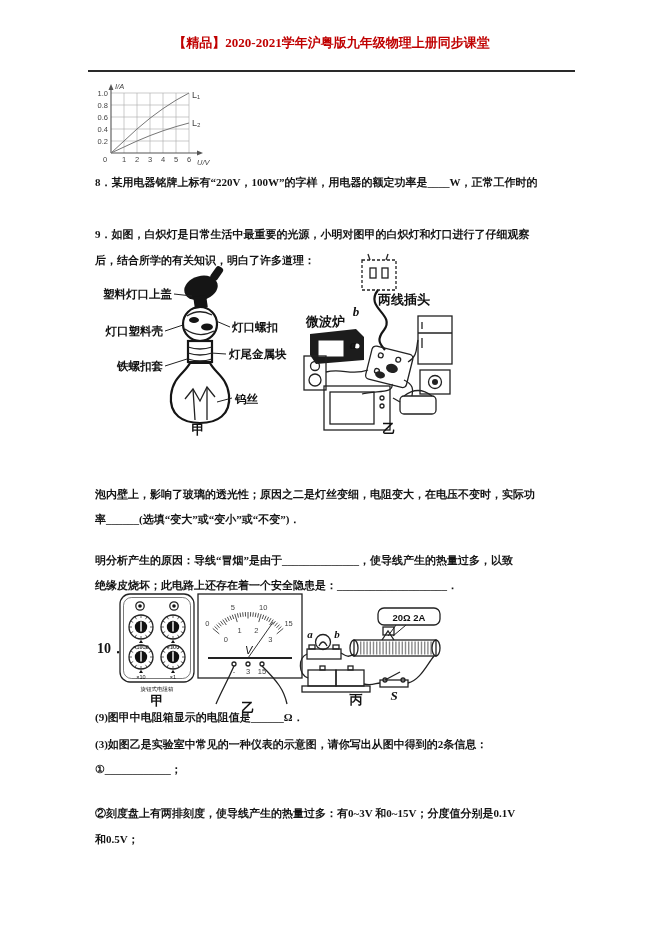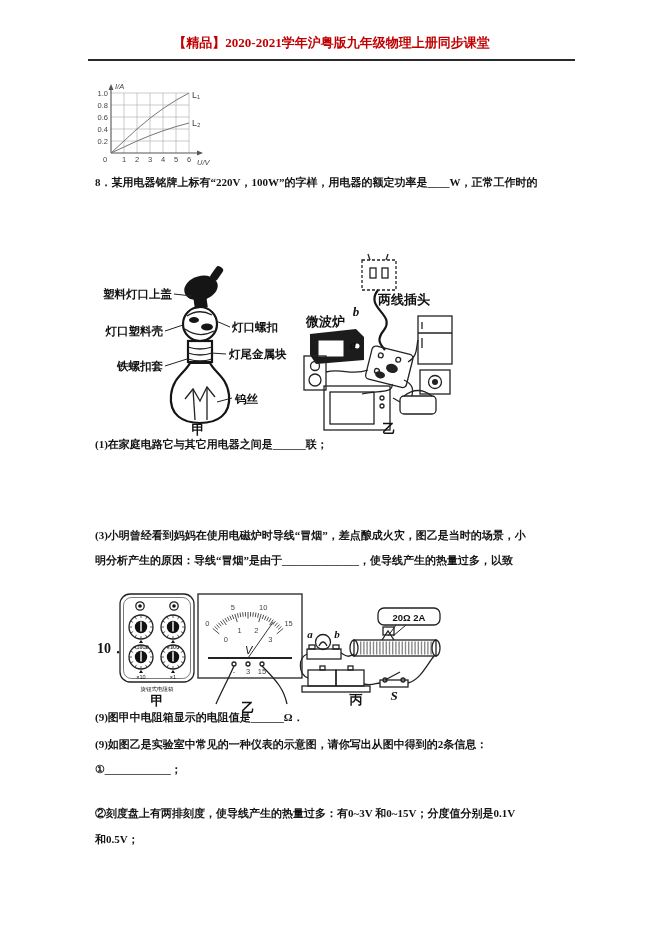--- a/index.html
+++ b/index.html
@@ -1,20 +1,20 @@
 <!DOCTYPE html>
 <html><head>
 <meta charset="utf-8">
 <style>
   html,body{margin:0;padding:0;background:#e8e8e8;}
   .page{position:relative;width:661px;height:935px;background:#ffffff;overflow:hidden;
         font-family:"Liberation Serif","DejaVu Serif",serif;color:#141414;
         box-shadow:0 0 4px rgba(0,0,0,.25);}
   .header{position:absolute;left:88px;top:34px;width:487px;text-align:center;
-          font-size:13px;font-weight:bold;padding-bottom:7px;border-bottom:2px solid #2a2a2a;}
+          font-size:13px;font-weight:bold;padding-bottom:18px;border-bottom:2px solid #2a2a2a;}
   .line{position:absolute;left:95px;white-space:nowrap;font-size:11px;letter-spacing:0px;font-weight:bold;}
   .qnum{position:absolute;left:97px;font-size:14px;font-weight:bold;}
   .fig{position:absolute;}
   svg text{font-family:"Liberation Sans","DejaVu Sans",sans-serif;}
   .figlabel{font-size:11.5px;font-weight:bold;fill:#111;}
   .cap{font-size:13px;font-weight:bold;fill:#111;text-anchor:middle;}
   .smallcap{font-size:5.5px;fill:#111;text-anchor:middle;}
   .tick{font-size:7.5px;fill:#444;}
   .serieslab{font-size:9px;fill:#444;}
   .grid{stroke:#a8a8a8;stroke-width:0.6;fill:none;}
@@ -65,20 +65,22 @@
       <text x="30" y="10" class="tick" font-style="italic">I/A</text>
       <text x="112" y="86" class="tick" font-style="italic">U/V</text>
       <polyline points="26,74 39,62 52,50 65,39.2 78,29.6 91,21.200000000000003 104,14" class="curve"></polyline>
       <text x="107" y="19" class="serieslab">L₁</text>
       <polyline points="26,74 39,68 52,62 65,56.6 78,51.8 91,47.6 104,44" class="curve"></polyline>
       <text x="107" y="47" class="serieslab">L₂</text>
     </svg>
 
   <div class="line" style="top:175px">8．某用电器铭牌上标有“220V，100W”的字样，用电器的额定功率是____W，正常工作时的</div>
 
+  <div class="line" style="top:227px">9．如图，白炽灯是日常生活中最重要的光源，小明对图甲的白炽灯和灯口进行了仔细观察</div>
+  <div class="line" style="top:253px">后，结合所学的有关知识，明白了许多道理：</div>
 
   <svg class="fig" style="left:95px;top:263px" width="240" height="174">
 
     <g>
       <ellipse cx="106" cy="25" rx="17" ry="12" fill="#151515" transform="rotate(-15 106 25)"></ellipse>
       <rect x="118" y="3" width="8" height="15" rx="3" fill="#151515" transform="rotate(35 122 10)"></rect>
       <rect x="99" y="33" width="13" height="12" fill="#151515" transform="rotate(-8 105 39)"></rect>
     </g>
 
     <g>
@@ -182,23 +184,24 @@
     <path d="M94,132 C96,142 78,138 64,142" class="ink"></path>
     <path d="M106,128 C118,134 114,140 114,144" class="ink"></path>
 
     <text x="80" y="52" class="figlabel" style="font-size:13px">两线插头</text>
     <text x="8" y="74" class="figlabel" style="font-size:13px">微波炉</text>
     <text x="58" y="64" class="cap it">b</text>
     <text x="55" y="97" class="cap it">a</text>
     <text x="91" y="181" class="cap">乙</text>
   </svg>
 
-  <div class="line" style="top:437px">(1)在家庭电路它与其它用电器之间是______联；</div>
-  <div class="line" style="top:528px">(3)小明曾经看到妈妈在使用电磁炉时导线“冒烟”，差点酿成火灾，图乙是当时的场景，小</div>
+  <div class="line" style="top:487px">泡内壁上，影响了玻璃的透光性；原因之二是灯丝变细，电阻变大，在电压不变时，实际功</div>
+  <div class="line" style="top:512px">率______(选填“变大”或“变小”或“不变”)．</div>
   <div class="line" style="top:553px">明分析产生的原因：导线“冒烟”是由于______________，使导线产生的热量过多，以致</div>
+  <div class="line" style="top:578px">绝缘皮烧坏；此电路上还存在着一个安全隐患是：____________________．</div>
 
   <div class="qnum" style="top:640px">10．</div>
 
   <svg id="rbox" class="fig" style="left:114px;top:590px" width="92" height="118">
     <rect x="6" y="4" width="74" height="88" rx="10" class="ink"></rect>
     <rect x="9.5" y="7.5" width="67" height="81" rx="8" stroke="#222" stroke-width="0.6" fill="none"></rect>
     <g>
       <circle cx="26" cy="16" r="4.2" class="ink"></circle>
         <circle cx="26" cy="16" r="1.8" fill="#111"></circle>
       <circle cx="60" cy="16" r="4.2" class="ink"></circle>
@@ -380,18 +383,18 @@
 
     <path d="M11,58 C2,62 2,78 12,82" class="ink"></path>
     <path d="M68,88 C76,90 80,87 84,87" class="ink"></path>
     <path d="M112,87 C124,84 130,70 138,60" class="ink"></path>
     <path d="M58,58 C52,62 50,60 45,57" class="ink"></path>
     <text x="98" y="104" class="cap it">S</text>
     <text x="60" y="108" class="cap">丙</text>
   </svg>
 
   <div class="line" style="top:710px">(9)图甲中电阻箱显示的电阻值是______Ω．</div>
-  <div class="line" style="top:737px">(9)如图乙是实验室中常见的一种仪表的示意图，请你写出从图中得到的2条信息：</div>
+  <div class="line" style="top:737px">(3)如图乙是实验室中常见的一种仪表的示意图，请你写出从图中得到的2条信息：</div>
   <div class="line" style="top:762px">①____________；</div>
   <div class="line" style="top:806px">②刻度盘上有两排刻度，使导线产生的热量过多：有0~3V 和0~15V；分度值分别是0.1V</div>
   <div class="line" style="top:832px">和0.5V；</div>
 
 </div>
 
 </body></html>

